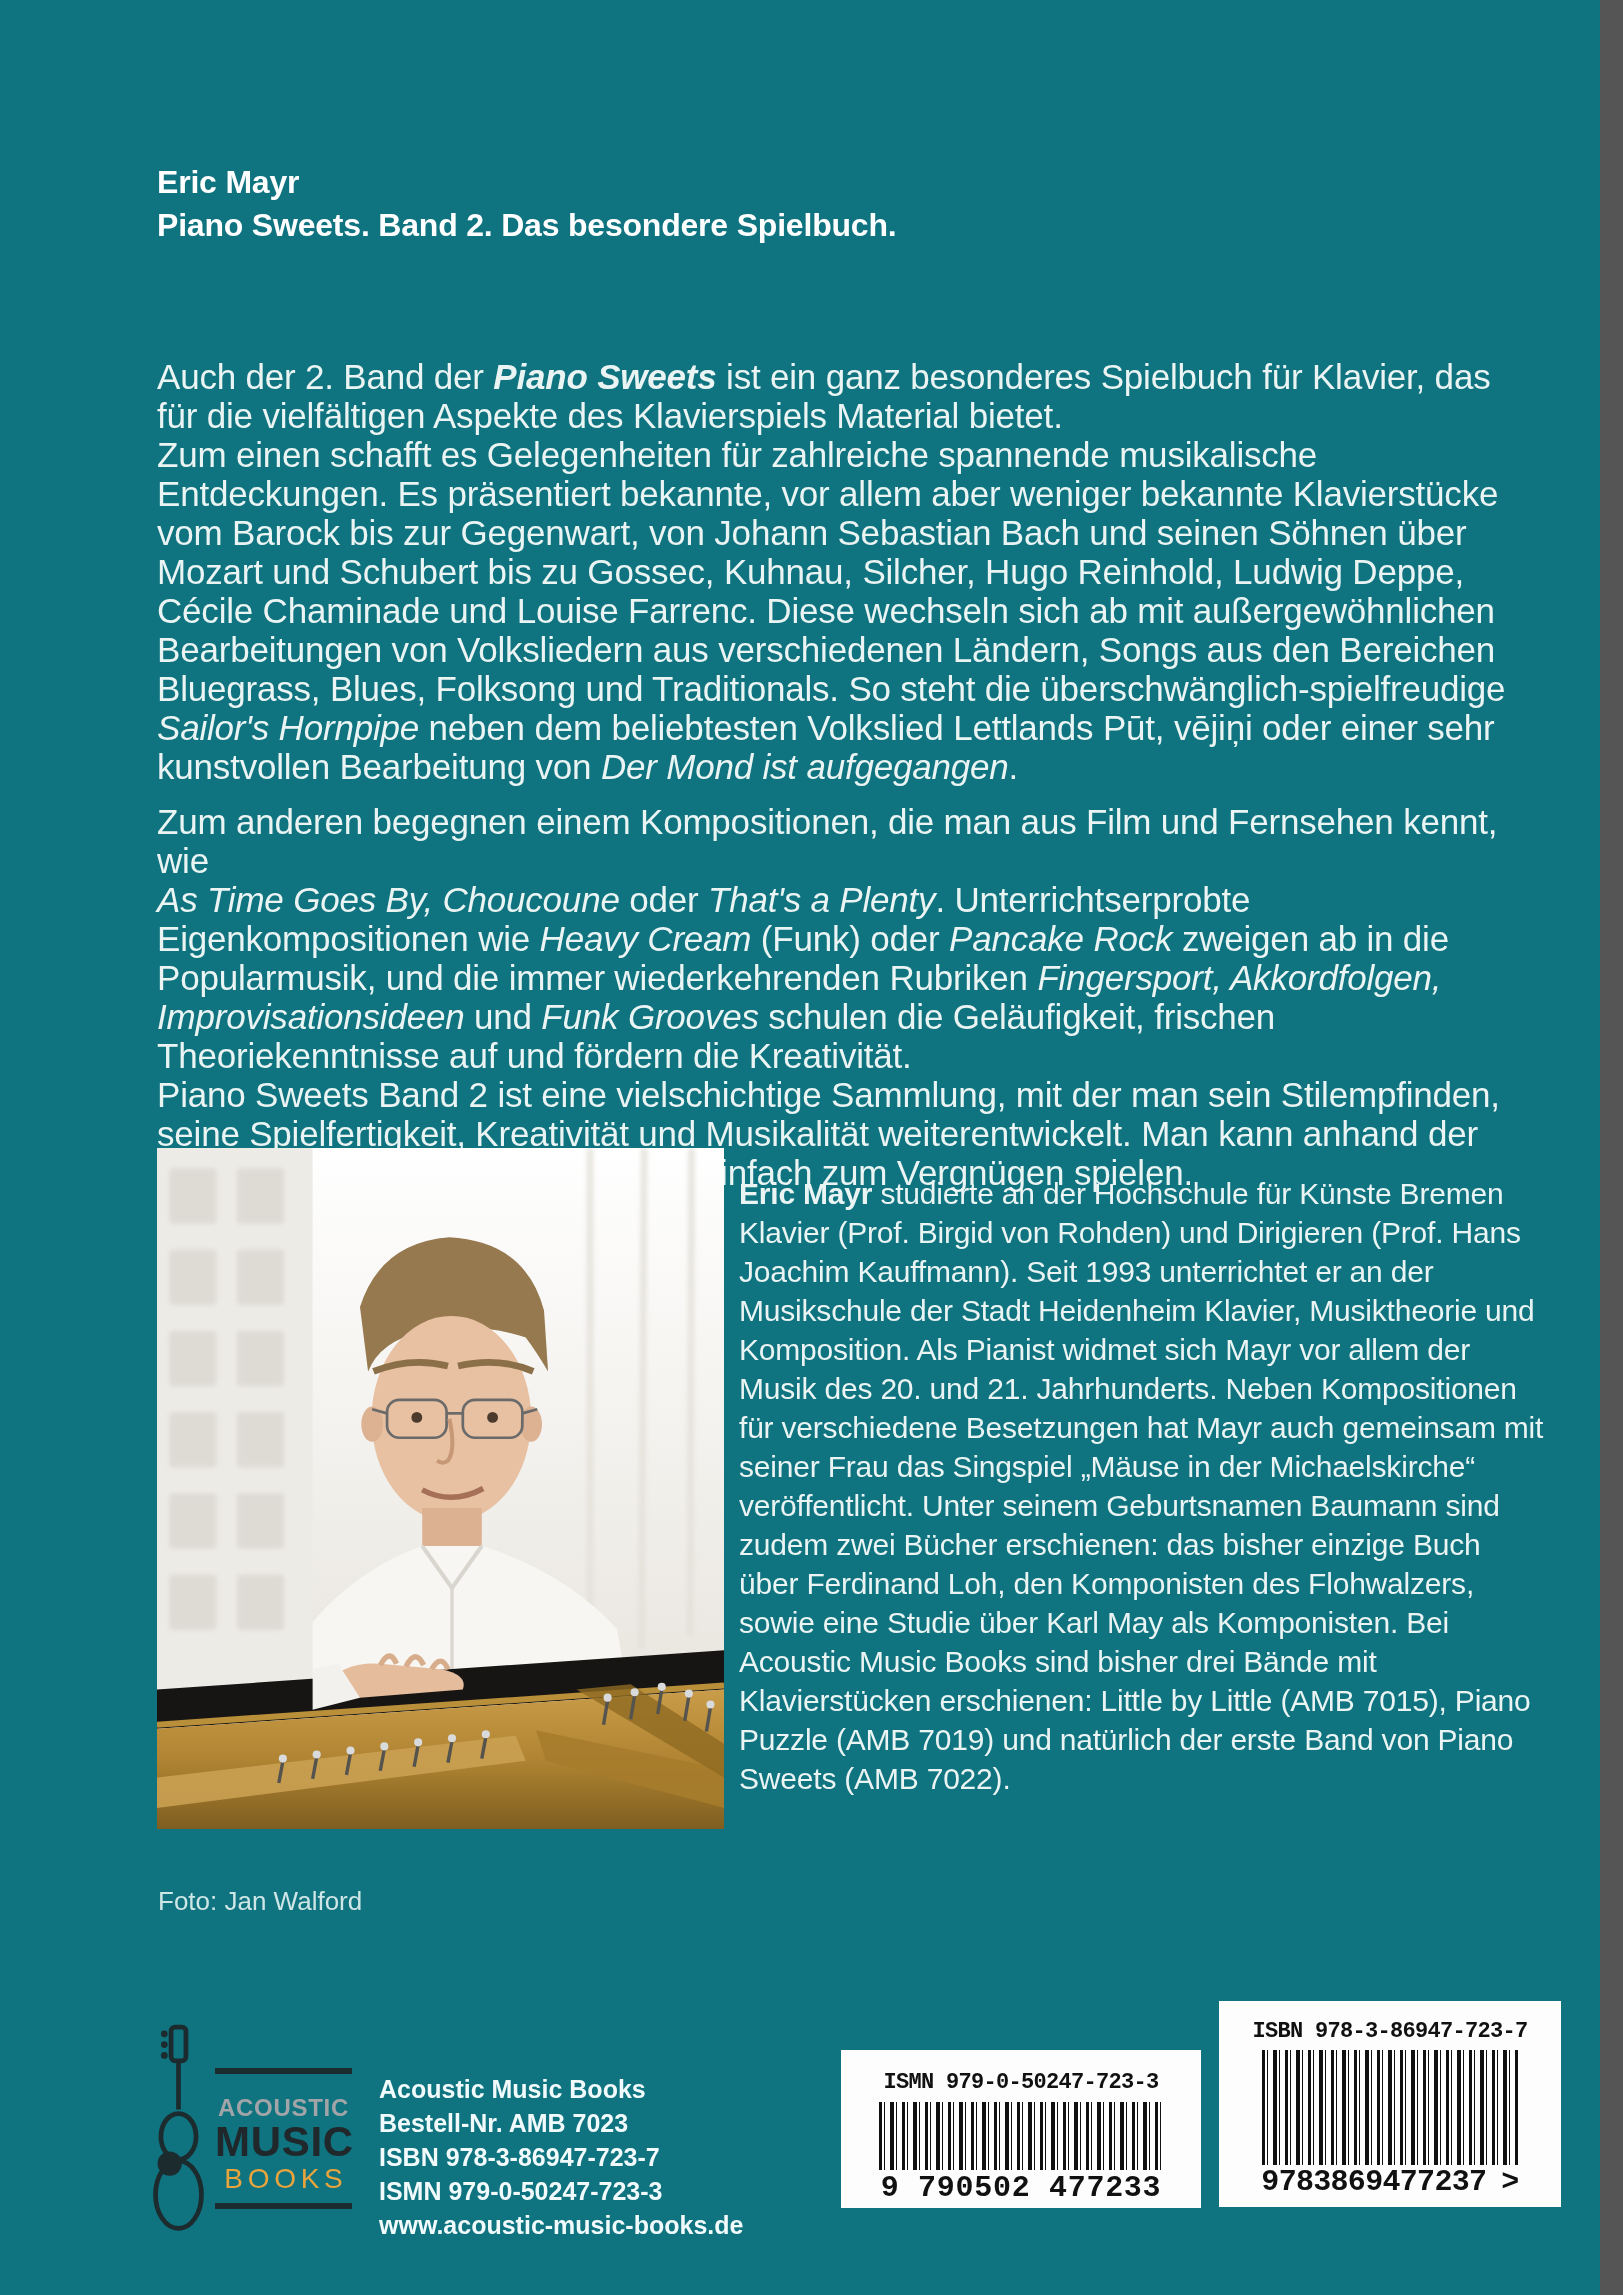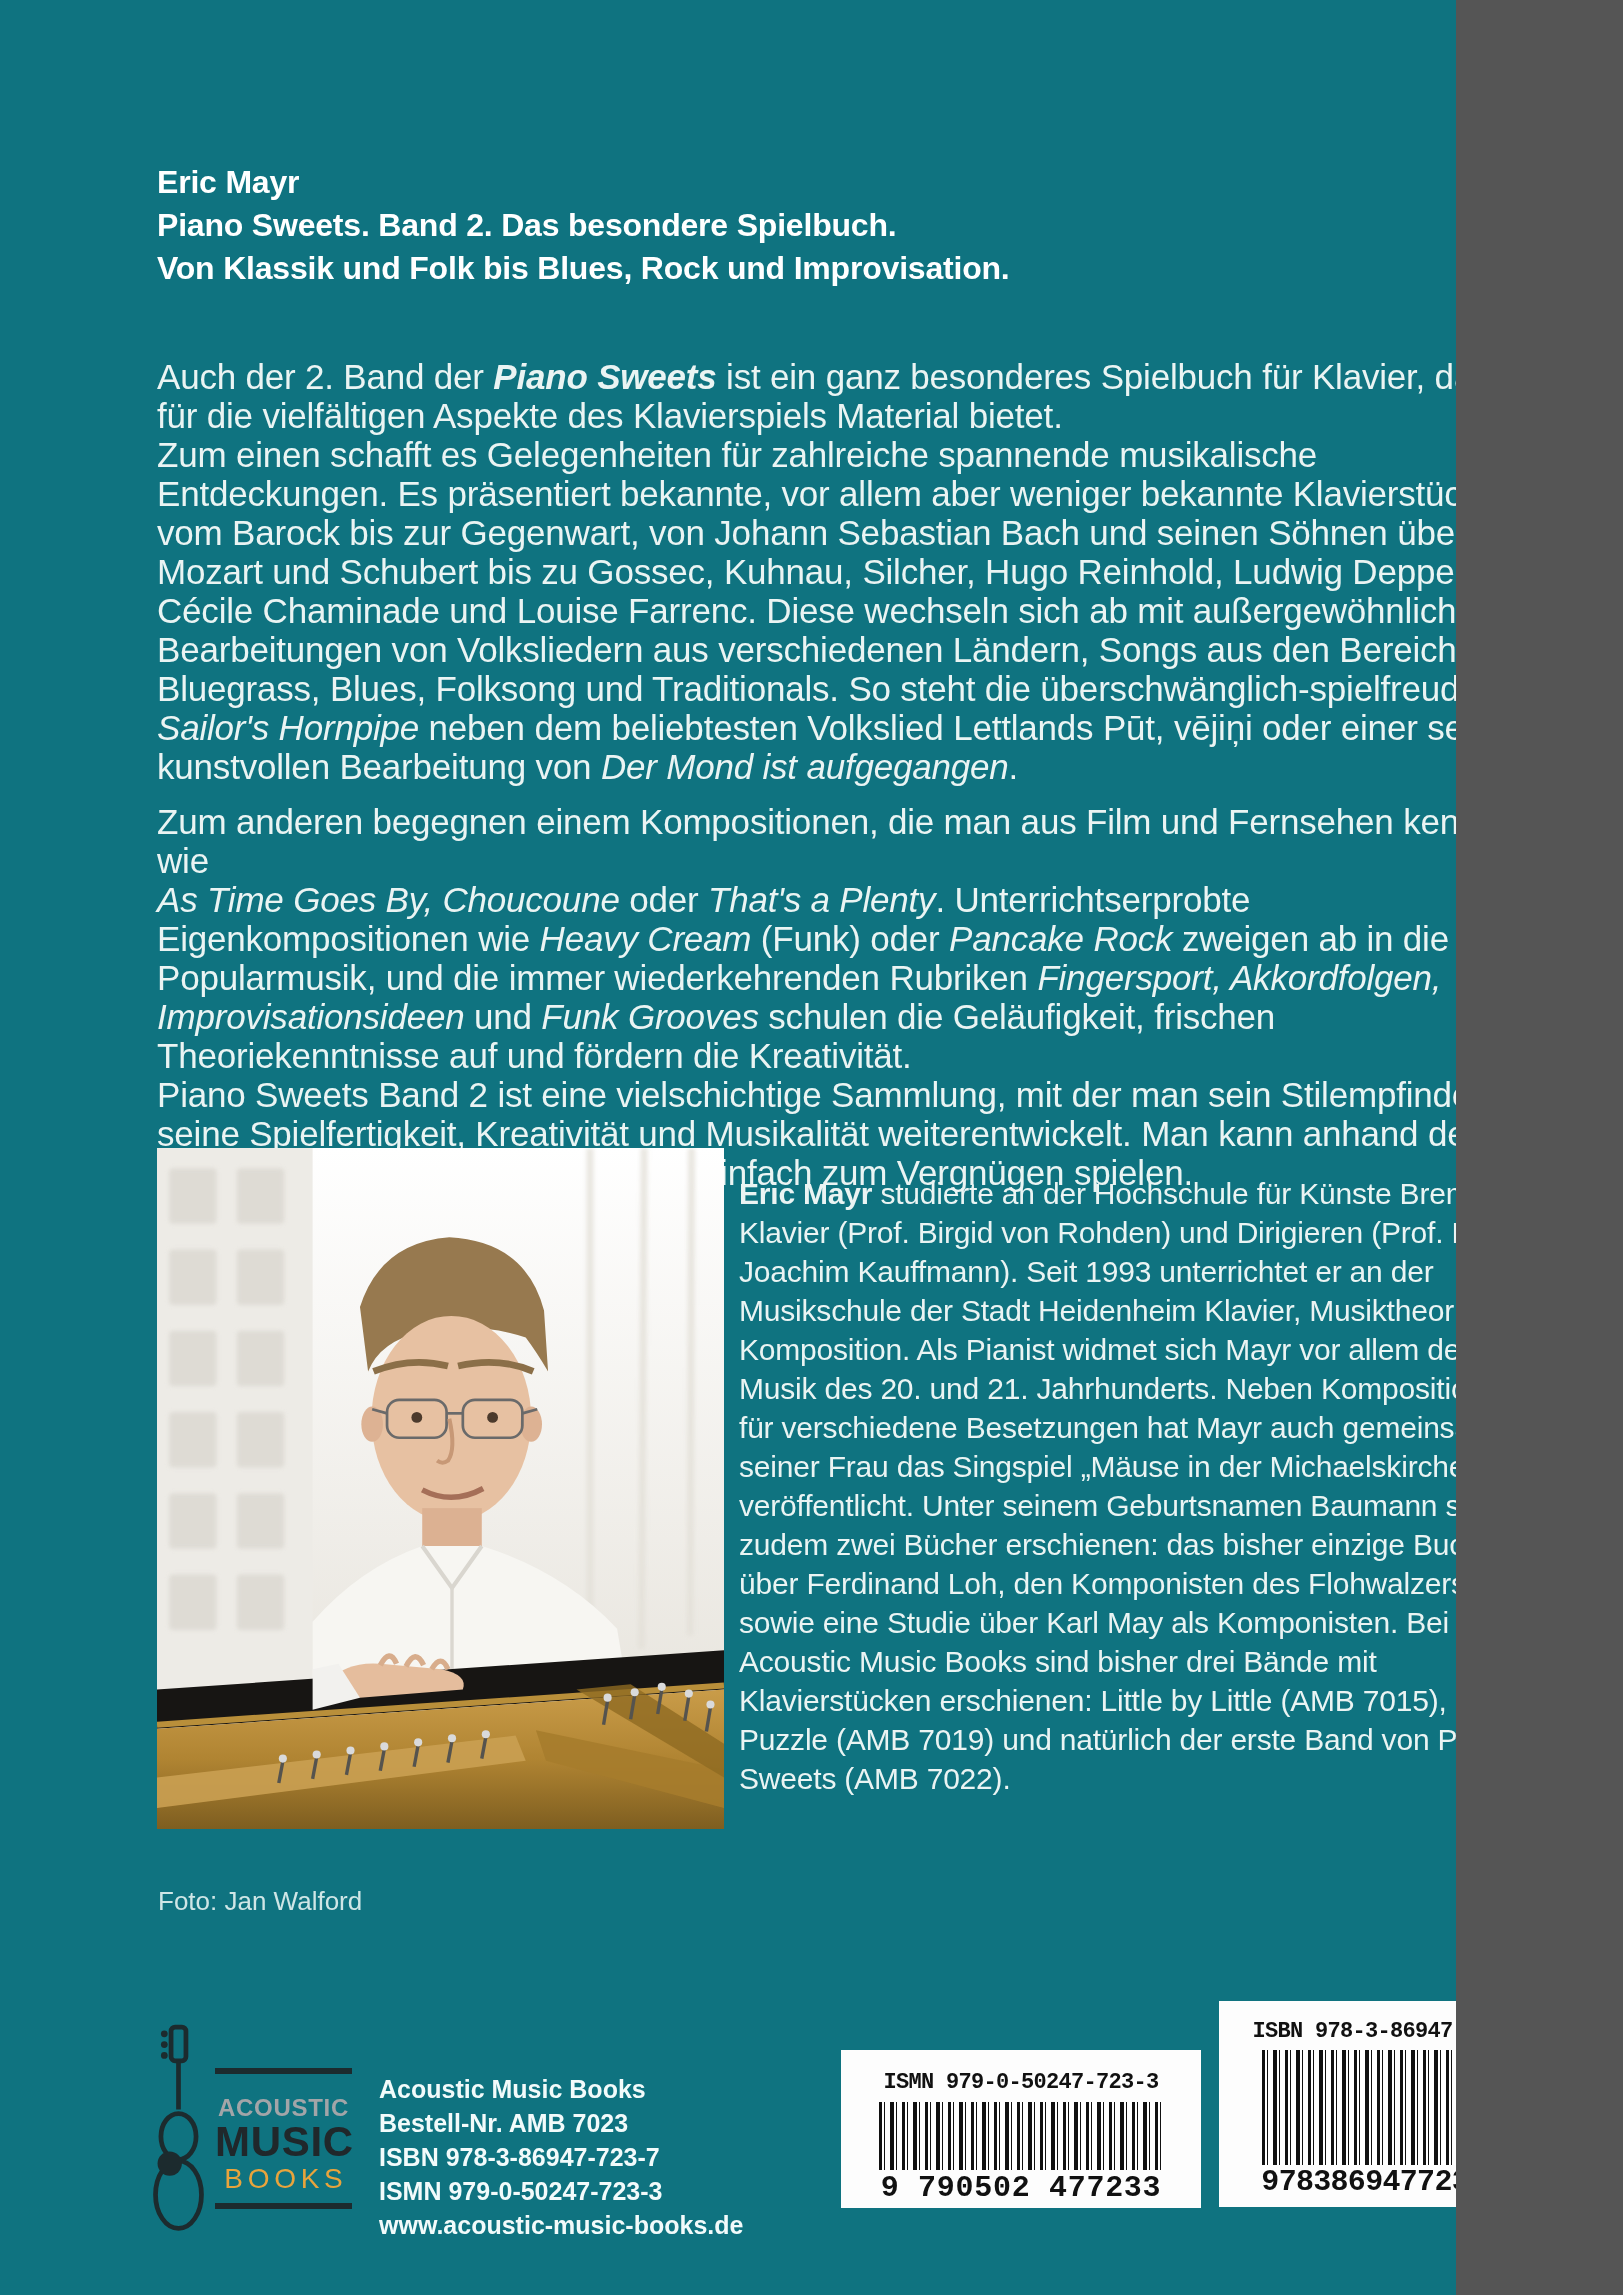--- a/index.html
+++ b/index.html
@@ -1,20 +1,20 @@
 <!DOCTYPE html>
 <html style="--bg: #0f7380; --ink: #eaf4f3; --credit: #cfe6e6; --logo-gray: #a2a5a8; --logo-dark: #20282b; --logo-orange: #e9a43c;font-size:10.8px"><head>
 <meta charset="utf-8">
 <style>
   :root{
     --bg:#0f7380; --ink:#eaf4f3; --credit:#cfe6e6;
     --logo-gray:#a2a5a8; --logo-dark:#20282b; --logo-orange:#e9a43c; --logo-bar:#1c2b2e;
   }
   html,body{margin:0;padding:0;background:#555;}
-  .page{position:relative;width:1456px;height:2295px;background:var(--bg);overflow:hidden;
+  .page{position:relative;width:1600px;height:2295px;background:var(--bg);overflow:hidden;
         font-family:"Liberation Sans",sans-serif;color:var(--ink);}
   .abs{position:absolute;}
   
   .title-block{left:157px;top:161px;font-weight:bold;font-size:32px;line-height:43px;color:#ffffff;letter-spacing:-0.2px;}
   
   .rich{white-space:pre-wrap;font-size:35px;line-height:39px;letter-spacing:-0.2px;}
   .para1{left:157px;top:357px;width:1356px;}
   .para2{left:157px;top:802px;width:1356px;}
   .bio{left:739px;top:1174px;width:808px;font-size:30px;}
   .credit{left:158px;top:1886px;font-size:26px;color:var(--credit);}
@@ -47,21 +47,20 @@
   .panel .chev{display:inline-block;margin-left:15px;}
 </style>
 </head>
 <body>
 
 <div class="page">
 
   <div class="abs title-block">
     <div>Eric Mayr</div>
     <div>Piano Sweets. Band 2. Das besondere Spielbuch.</div>
-    <div>Von Klassik und Folk bis Blues, Rock und Improvisation.</div>
   </div>
 
   <div class="abs rich para1"><span>Auch der 2. Band der </span><span style="font-weight: 700; font-style: italic;">Piano Sweets</span><span> ist ein ganz besonderes Spielbuch für Klavier, das für die vielfältigen Aspekte des Klavierspiels Material bietet.
 Zum einen schafft es Gelegenheiten für zahlreiche spannende musikalische Entdeckungen. Es präsentiert bekannte, vor allem aber weniger bekannte Klavierstücke vom Barock bis zur Gegenwart, von Johann Sebastian Bach und seinen Söhnen über Mozart und Schubert bis zu Gossec, Kuhnau, Silcher, Hugo Reinhold, Ludwig Deppe, Cécile Chaminade und Louise Farrenc. Diese wechseln sich ab mit außergewöhnlichen Bearbeitungen von Volksliedern aus verschiedenen Ländern, Songs aus den Bereichen Bluegrass, Blues, Folksong und Traditionals. So steht die überschwänglich-spielfreudige </span><span style="font-style: italic;">Sailor's Hornpipe</span><span> neben dem beliebtesten Volkslied Lettlands Pūt, vējiņi oder einer sehr kunstvollen Bearbeitung von </span><span style="font-style: italic;">Der Mond ist aufgegangen</span><span>.</span></div>
   <div class="abs rich para2"><span>Zum anderen begegnen einem Kompositionen, die man aus Film und Fernsehen kennt, wie
 </span><span style="font-style: italic;">As Time Goes By, Choucoune</span><span> oder </span><span style="font-style: italic;">That's a Plenty</span><span>. Unterrichtserprobte Eigenkompositionen wie </span><span style="font-style: italic;">Heavy Cream</span><span> (Funk) oder </span><span style="font-style: italic;">Pancake Rock</span><span> zweigen ab in die Popularmusik, und die immer wiederkehrenden Rubriken </span><span style="font-style: italic;">Fingersport, Akkordfolgen, Improvisationsideen</span><span> und </span><span style="font-style: italic;">Funk Grooves</span><span> schulen die Geläufigkeit, frischen Theoriekenntnisse auf und fördern die Kreativität.
 Piano Sweets Band 2 ist eine vielschichtige Sammlung, mit der man sein Stilempfinden, seine Spielfertigkeit, Kreativität und Musikalität weiterentwickelt. Man kann anhand der Stücke eine Menge lernen oder sie einfach zum Vergnügen spielen.</span></div>
 
   <svg class="abs photo" viewBox="0 0 838 1006" preserveAspectRatio="none">
     <defs>

